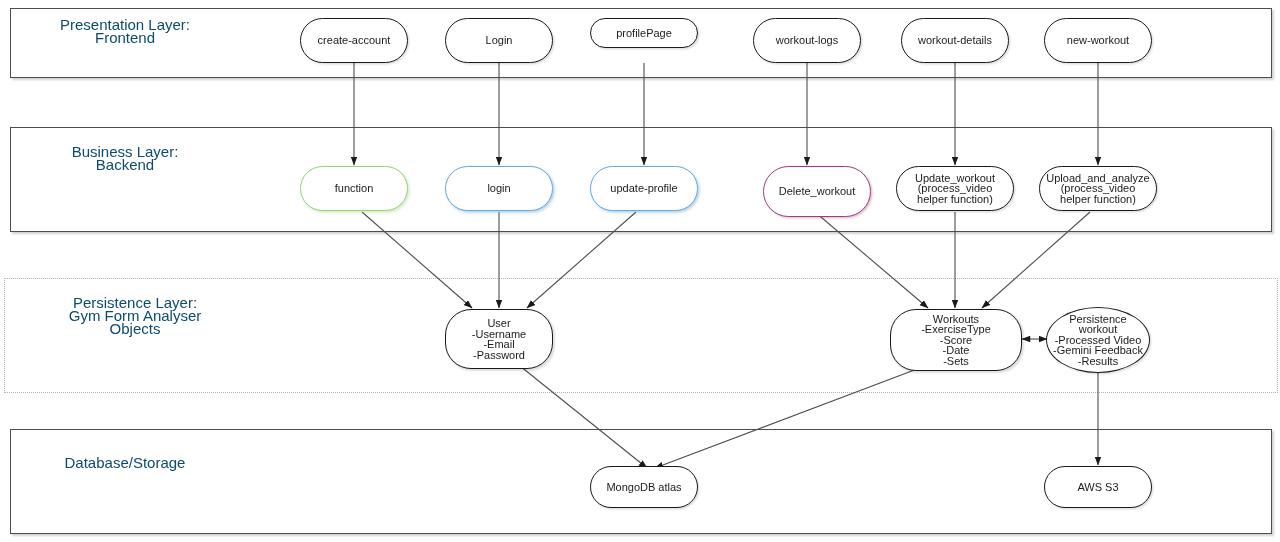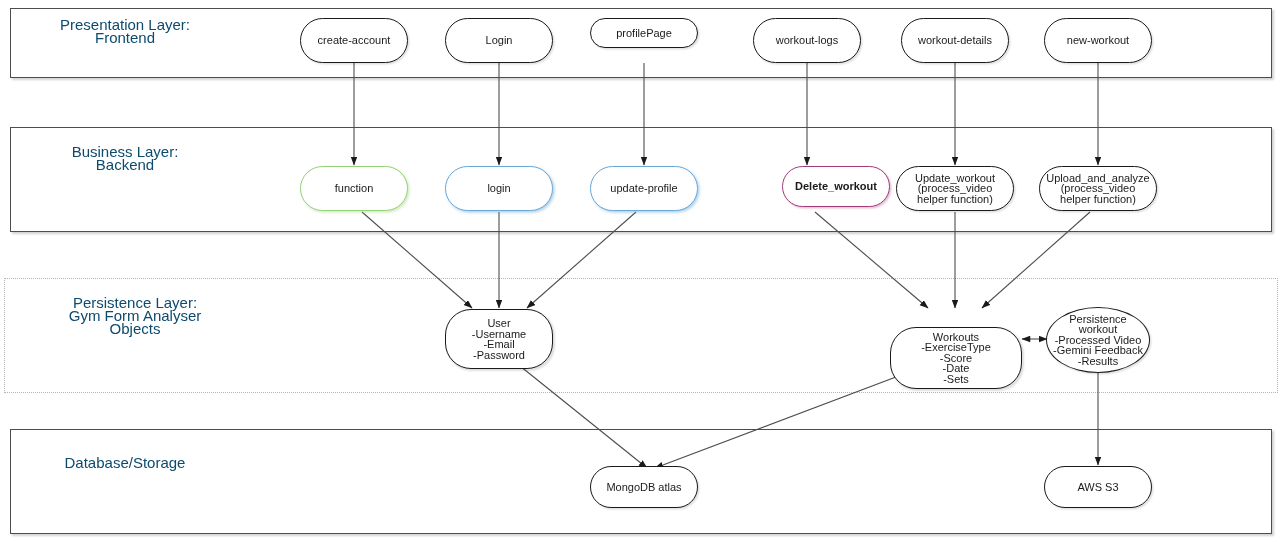--- a/index.html
+++ b/index.html
@@ -149,39 +149,39 @@
 
   <div class="node green" style="left:300px; top:166px; width:108px; height:45px;">
     <span class="node-text">function</span>
   </div>
   <div class="node blue" style="left:445px; top:166px; width:108px; height:45px;">
     <span class="node-text">login</span>
   </div>
   <div class="node blue" style="left:590px; top:166px; width:108px; height:45px;">
     <span class="node-text">update-profile</span>
   </div>
-  <div class="node purple" style="left:782px; top:166px; width:108px; height:41px;font-weight:bold;">
+  <div class="node purple" style="left:763px; top:166px; width:108px; height:51px;">
     <span class="node-text">Delete_workout</span>
   </div>
   <div class="node" style="left:896px; top:166px; width:118px; height:45px;">
     <span class="node-text">Update_workout
 (process_video helper function)</span>
   </div>
   <div class="node" style="left:1039px; top:166px; width:118px; height:45px;text-align:center;">
     <span class="node-text">Upload_and_analyze
 (process_video helper function)</span>
   </div>
 
   <div class="node" style="left:445px; top:309px; width:108px; height:60px;">
     <span class="node-text">User
 -Username
 -Email
 -Password</span>
   </div>
-  <div class="node" style="left:890px; top:309px; width:132px; height:62px;margin-top:18px;">
+  <div class="node" style="left:890px; top:309px; width:132px; height:62px;">
     <span class="node-text">Workouts
 -ExerciseType
 -Score
 -Date
 -Sets</span>
   </div>
   <div class="node ellipse" style="left:1046px; top:307px; width:104px; height:66px;">
     <span class="node-text">Persistence workout
 -Processed Video
 -Gemini Feedback

